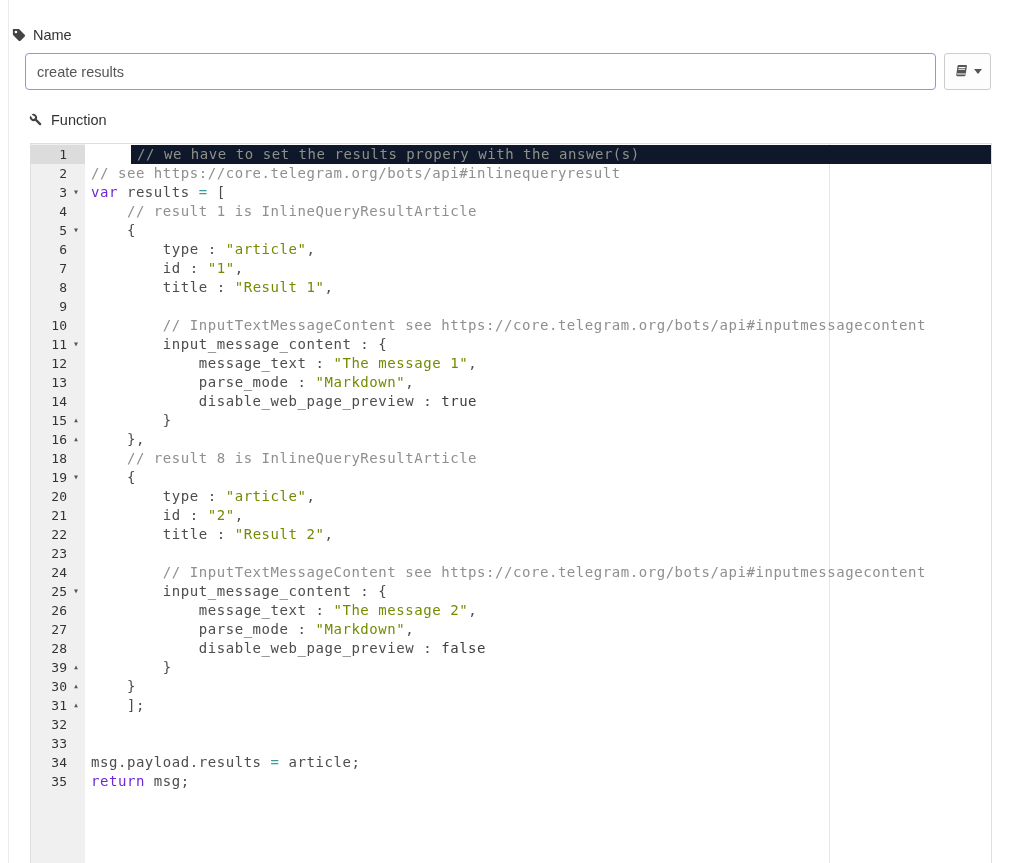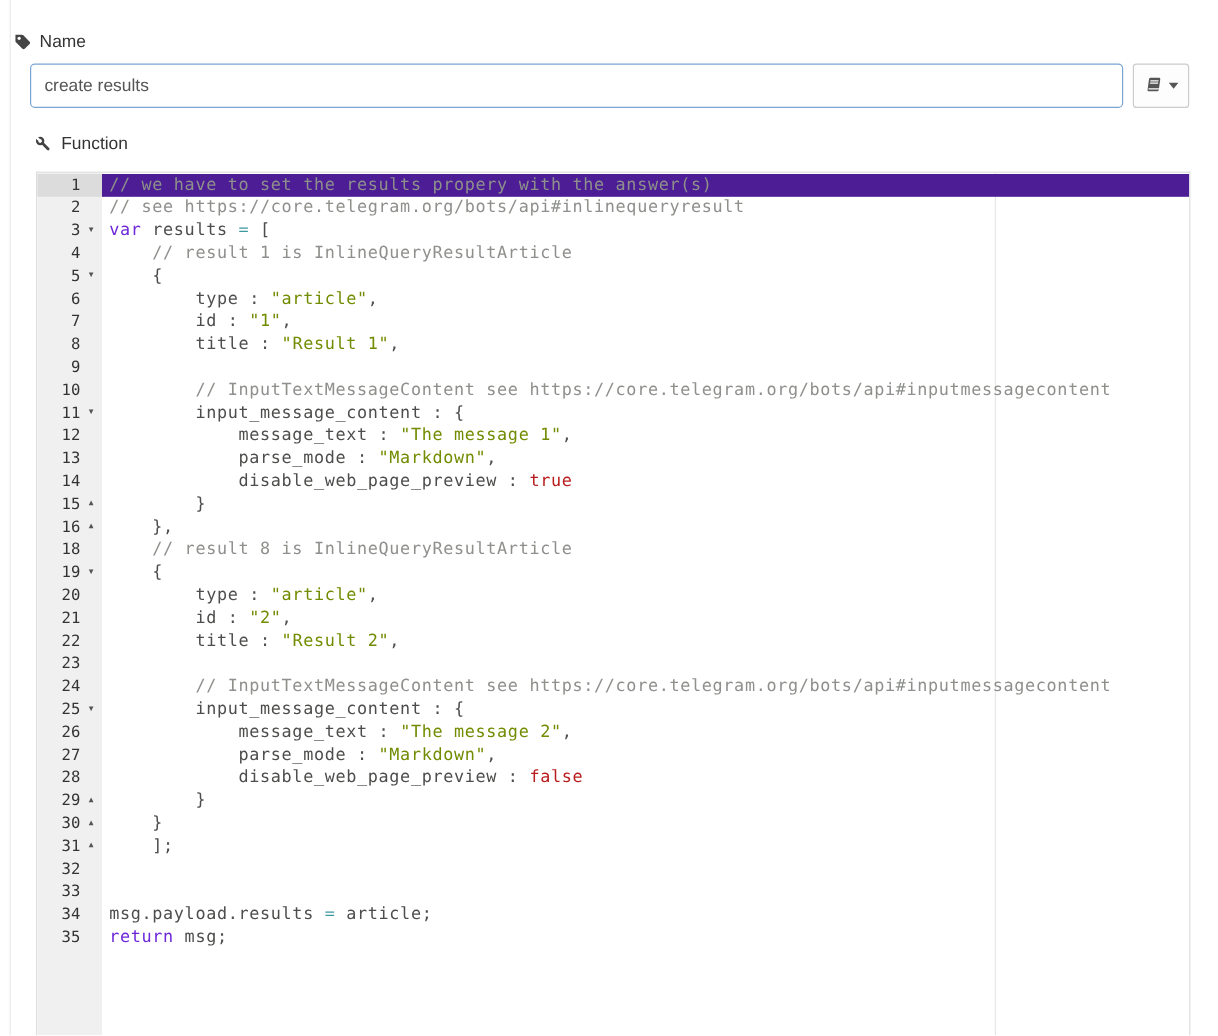--- a/index.html
+++ b/index.html
@@ -40,25 +40,25 @@
   #rows { position:absolute; left:0; top:1px; right:0; }
   .row { display:flex; height:19px; line-height:19px; }
   .gutter-cell { flex:0 0 54px; display:flex;
                  font-family:"DejaVu Sans Mono", monospace; font-size:13px; color:#333; }
   .num  { flex:0 0 36px; text-align:right; }
   .fold { flex:0 0 18px; text-align:center; font-size:10px; color:#555; cursor:pointer; line-height:18px; }
   .code { flex:1; white-space:pre; padding-left:6px;
           font-family:"DejaVu Sans Mono", monospace; font-size:14px; line-height:19px;
           letter-spacing:0.55px; color:#4d4d4c; }
   .row.active .gutter-cell { background:#dcdcdc; }
-  .row.active .code { background:#4c1d95; }
+  .row.active .code { background:#0f172a;margin-left:46px; }
   .tok-comment  { color:#8e908c; }
   .tok-string   { color:#718c00; }
   .tok-keyword  { color:#6d28d9; }
-  .tok-const    { color:#b91c1c; }
+  .tok-const    { color:#404040; }
   .tok-operator { color:#3e999f; }
 </style>
 </head>
 <body>
 
 <div class="page-edge"></div>
 
 <div id="name-row" class="field-label">
   <span>
     <svg width="14" height="14" viewBox="0 0 16 16">
@@ -286,21 +286,21 @@
       </div>
       <div class="row">
         <div class="gutter-cell">
           <span class="num">28</span>
           <span class="fold"></span>
         </div>
         <div class="code"><span>            disable_web_page_preview : </span><span class="tok-const">false</span></div>
       </div>
       <div class="row">
         <div class="gutter-cell">
-          <span class="num">29</span>
+          <span class="num">39</span>
           <span class="fold">▴</span>
         </div>
         <div class="code"><span>        }</span></div>
       </div>
       <div class="row">
         <div class="gutter-cell">
           <span class="num">30</span>
           <span class="fold">▴</span>
         </div>
         <div class="code"><span>    }</span></div>

